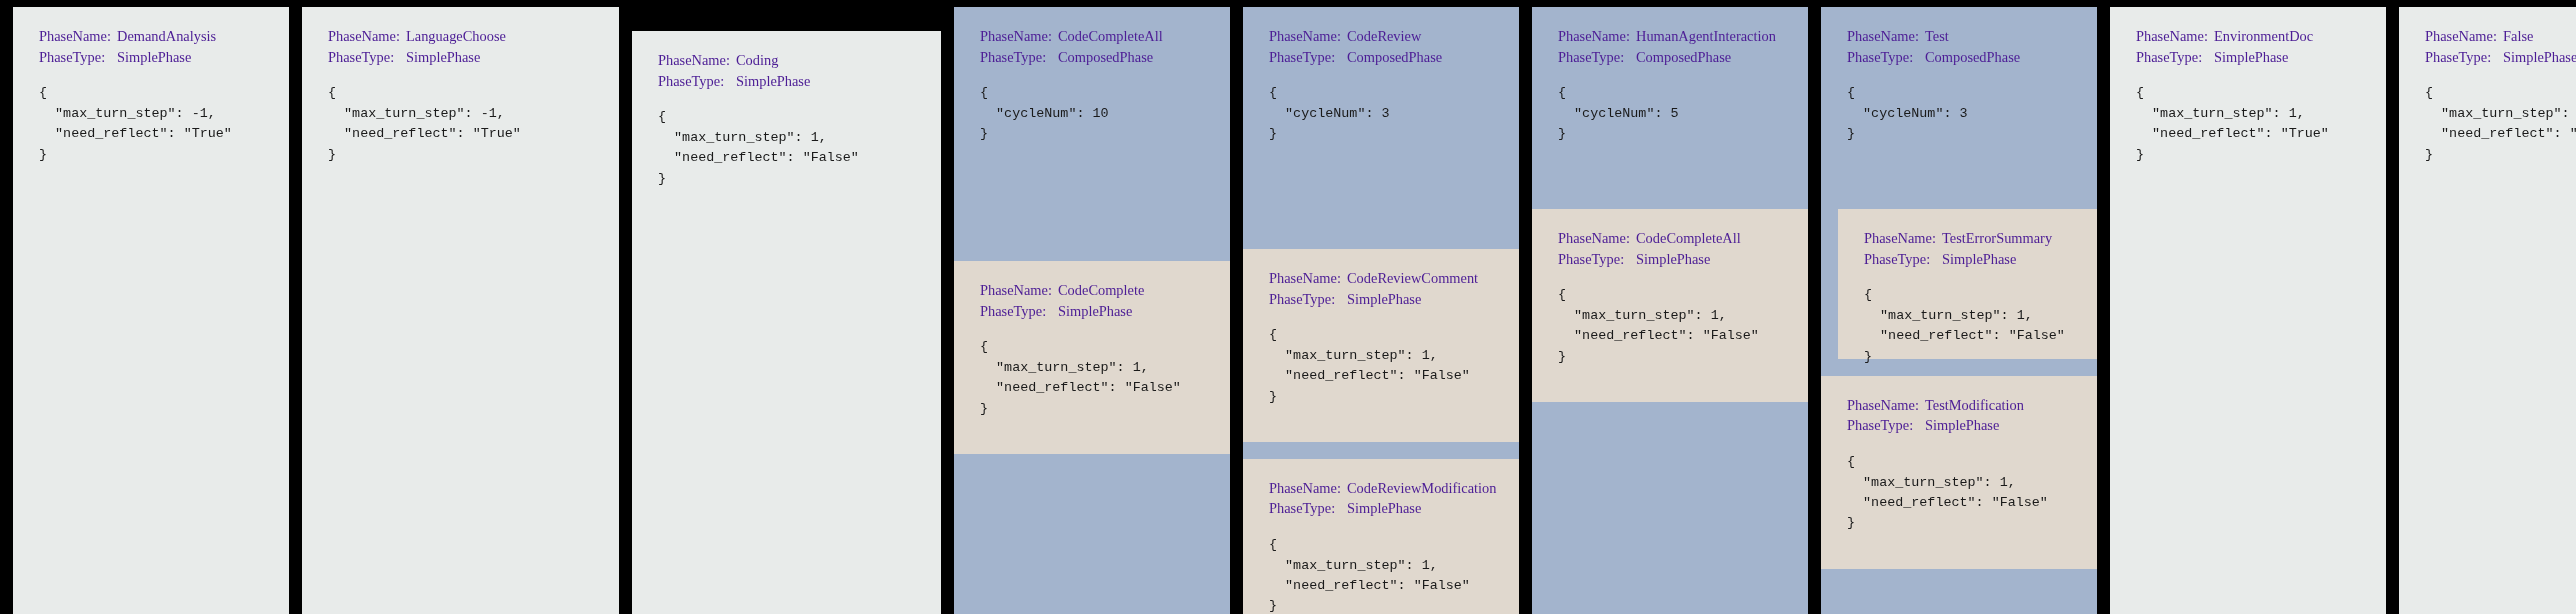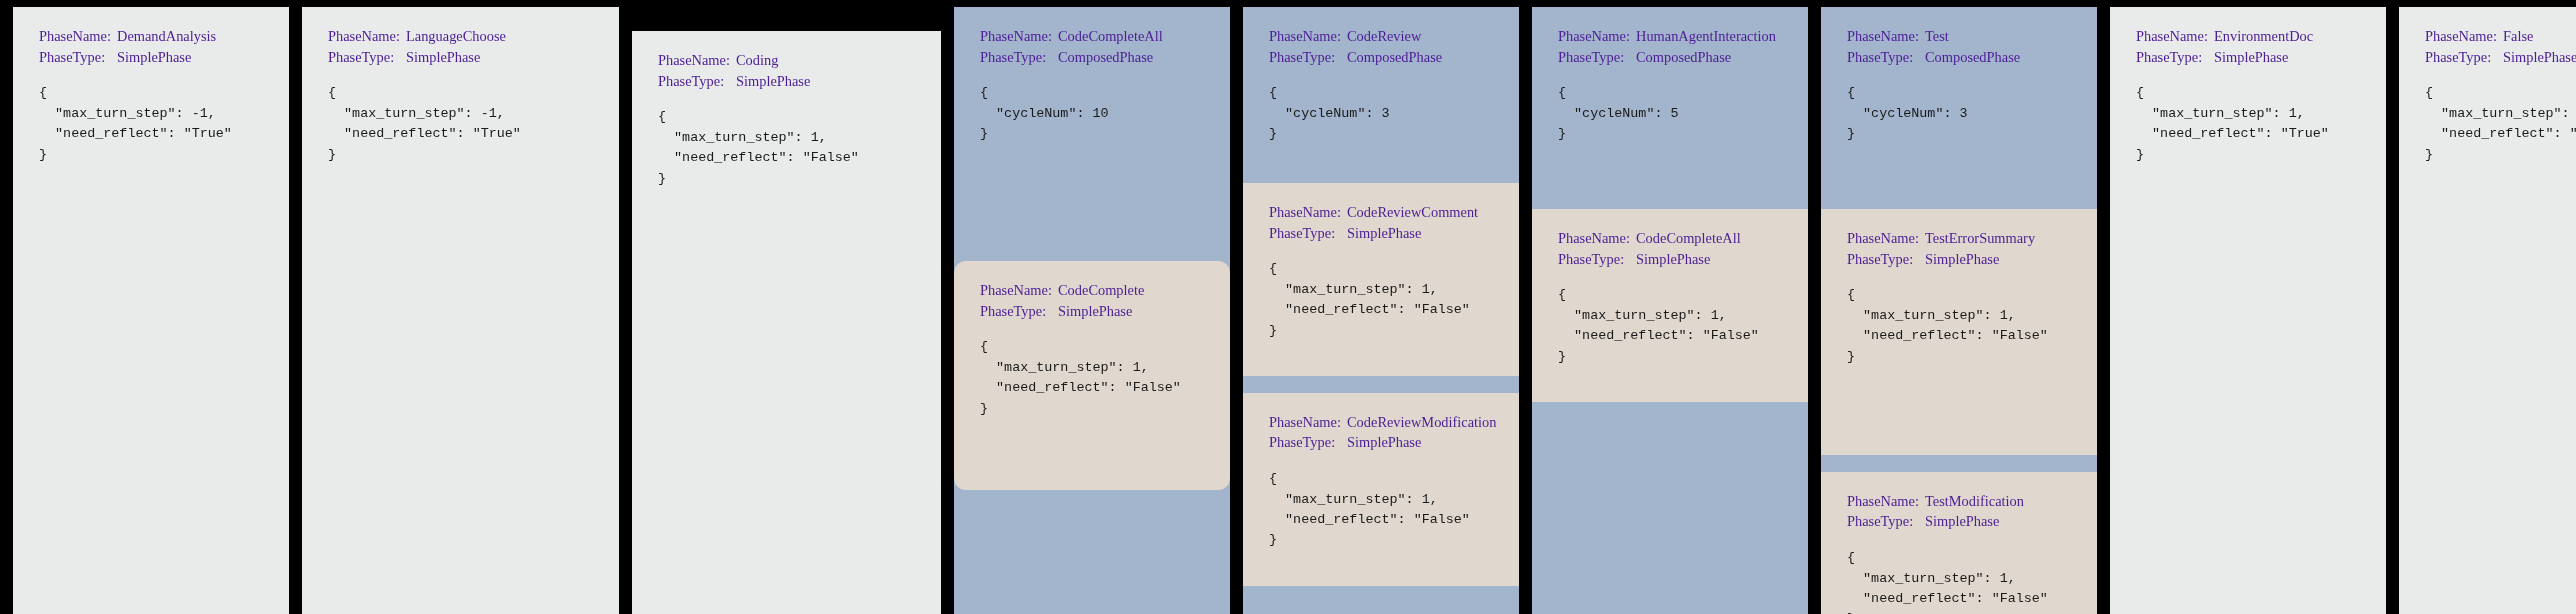--- a/index.html
+++ b/index.html
@@ -161,36 +161,36 @@
     <div class="column composed" style="width: 276px;">
       <div class="panel header-panel" style="height: 254px;">
         <div class="meta">
           <div class="meta-row"><span class="meta-key">PhaseName:</span><span class="meta-val">CodeCompleteAll</span></div>
           <div class="meta-row"><span class="meta-key">PhaseType:</span><span class="meta-val">ComposedPhase</span></div>
         </div>
         <div class="json">{
   "cycleNum": 10
 }</div>
       </div>
-      <div class="panel sub-panel" style="height: 229px; border-radius: 12px;">
+      <div class="panel sub-panel" style="height: 193px;">
         <div class="meta">
           <div class="meta-row"><span class="meta-key">PhaseName:</span><span class="meta-val">CodeComplete</span></div>
           <div class="meta-row"><span class="meta-key">PhaseType:</span><span class="meta-val">SimplePhase</span></div>
         </div>
         <div class="json">{
   "max_turn_step": 1,
   "need_reflect": "False"
 }</div>
       </div>
       <div class="strip" style="height: 16.7px;"></div>
       <div class="filler"></div>
     </div>
     <div class="col-gap" style="width: 13px;"></div>
     <div class="column composed" style="width: 276px;">
-      <div class="panel header-panel" style="height: 176px;">
+      <div class="panel header-panel" style="height: 242px;">
         <div class="meta">
           <div class="meta-row"><span class="meta-key">PhaseName:</span><span class="meta-val">CodeReview</span></div>
           <div class="meta-row"><span class="meta-key">PhaseType:</span><span class="meta-val">ComposedPhase</span></div>
         </div>
         <div class="json">{
   "cycleNum": 3
 }</div>
       </div>
       <div class="panel sub-panel" style="height: 193px;">
         <div class="meta">
@@ -244,21 +244,21 @@
     <div class="column composed" style="width: 276px;">
       <div class="panel header-panel" style="height: 202px;">
         <div class="meta">
           <div class="meta-row"><span class="meta-key">PhaseName:</span><span class="meta-val">Test</span></div>
           <div class="meta-row"><span class="meta-key">PhaseType:</span><span class="meta-val">ComposedPhase</span></div>
         </div>
         <div class="json">{
   "cycleNum": 3
 }</div>
       </div>
-      <div class="panel sub-panel" style="height: 246px;">
+      <div class="panel sub-panel" style="height: 150px; margin-left: 17px;">
         <div class="meta">
           <div class="meta-row"><span class="meta-key">PhaseName:</span><span class="meta-val">TestErrorSummary</span></div>
           <div class="meta-row"><span class="meta-key">PhaseType:</span><span class="meta-val">SimplePhase</span></div>
         </div>
         <div class="json">{
   "max_turn_step": 1,
   "need_reflect": "False"
 }</div>
       </div>
       <div class="strip" style="height: 16.7px;"></div>

